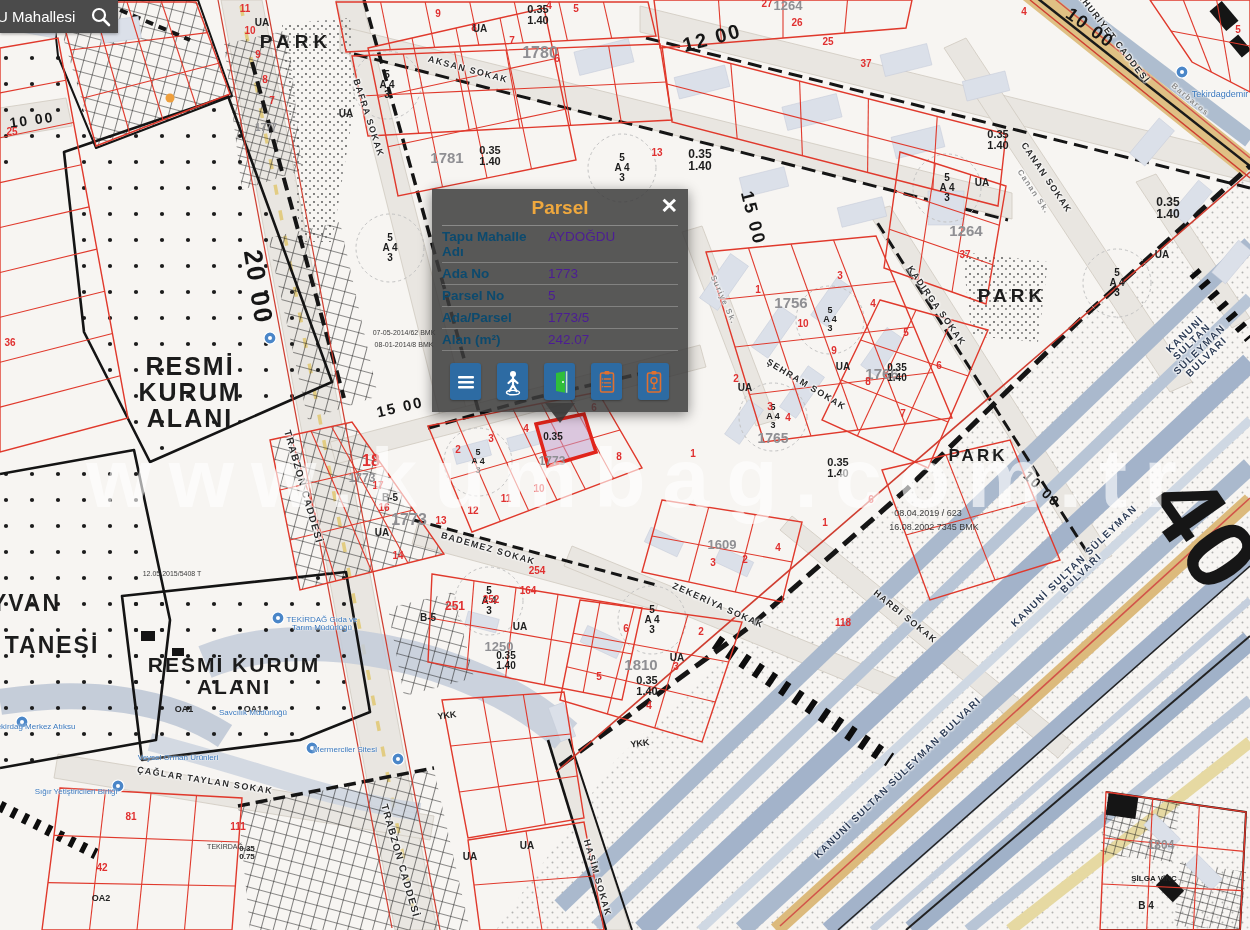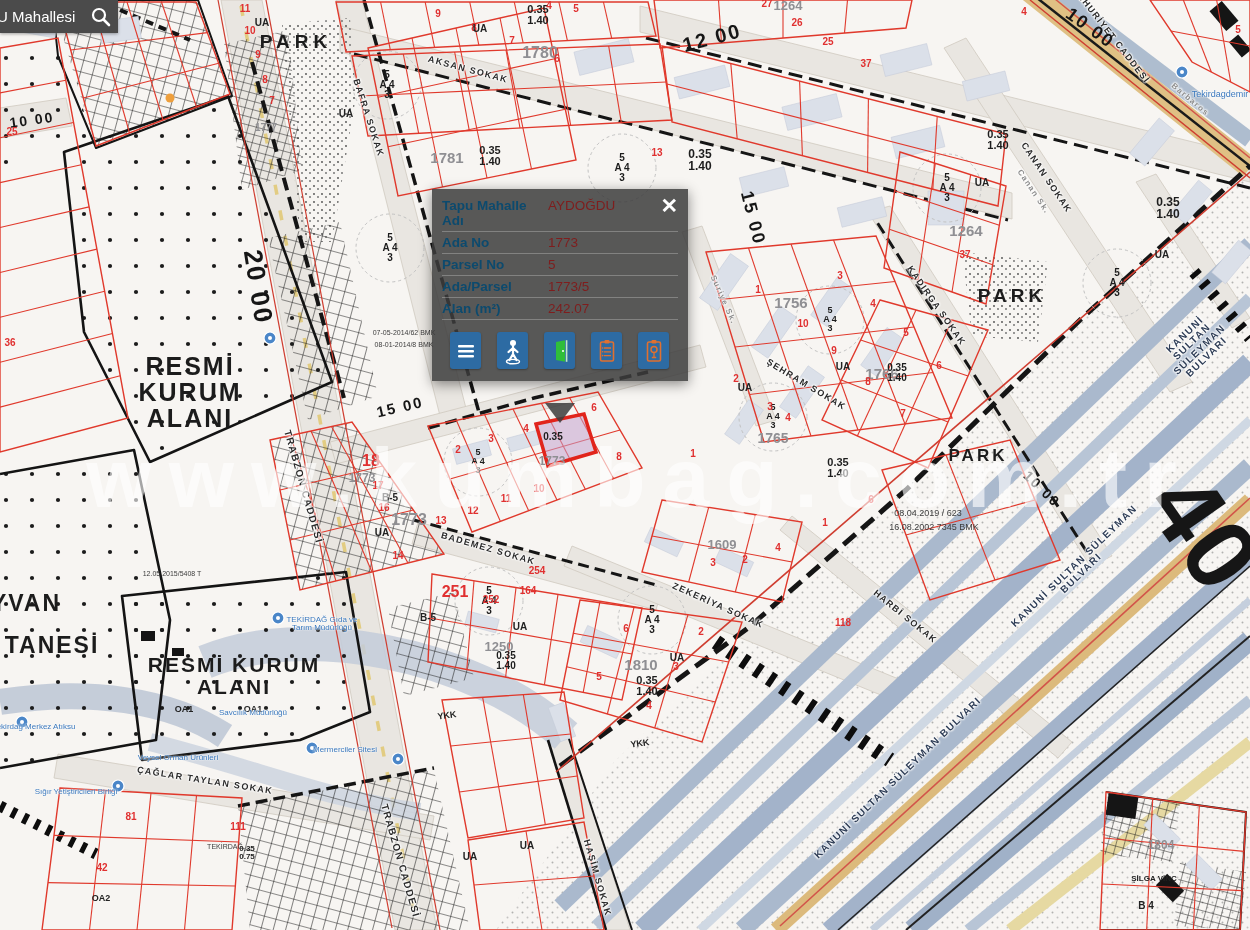--- a/index.html
+++ b/index.html
@@ -34,21 +34,21 @@
   #popup{position:absolute;left:432px;top:189px;width:256px;background:rgba(60,60,60,0.85);
     z-index:10;color:#f2f2f2;padding:6px 10px 12px 10px;box-sizing:border-box;
     box-shadow:0 3px 12px rgba(0,0,0,.45);}
   #popup-title{color:#EFA83E;font-weight:700;font-size:19px;text-align:center;
     padding:2px 0 6px 0;border-bottom:1px solid rgba(255,255,255,.3);}
   #popup-close{position:absolute;top:4px;right:8px;background:none;border:none;color:#fff;
     font-size:21px;font-weight:700;cursor:pointer;line-height:1;padding:2px;}
   .pf-row{display:grid;grid-template-columns:106px 1fr;align-items:start;
     padding:3px 0;border-bottom:1px solid rgba(255,255,255,.25);font-size:13.5px;}
   .pf-label{color:#0c4a6e;font-weight:700;}
-  .pf-value{color:#7f1d1d;}
+  .pf-value{color:#4c1d95;}
   #popup-buttons{display:flex;gap:16px;margin:12px 0 0 8px;}
   .pbtn{width:31px;height:37px;background:#2D6BA3;border:none;border-radius:3px;cursor:pointer;
     display:flex;align-items:center;justify-content:center;padding:0;box-shadow:0 1px 2px rgba(0,0,0,.3);}
   #popup-pointer{position:absolute;left:545px;top:403px;width:0;height:0;z-index:9;
     border-left:15px solid transparent;border-right:15px solid transparent;
     border-top:20px solid rgba(60,60,60,0.85);}
 </style>
 </head>
 <body>
 <div id="stage">
@@ -473,21 +473,21 @@
       <span class="ml ml-red" style="left: 594px; top: 408px; font-size: 10px; transform: translate(-50%, -50%) rotate(0deg);">6</span>
       <span class="ml ml-red" style="left: 619px; top: 457px; font-size: 10px; transform: translate(-50%, -50%) rotate(0deg);">8</span>
       <span class="ml ml-red" style="left: 539px; top: 489px; font-size: 10px; transform: translate(-50%, -50%) rotate(0deg);">10</span>
       <span class="ml ml-red" style="left: 506px; top: 499px; font-size: 10px; transform: translate(-50%, -50%) rotate(0deg);">11</span>
       <span class="ml ml-red" style="left: 473px; top: 511px; font-size: 10px; transform: translate(-50%, -50%) rotate(0deg);">12</span>
       <span class="ml ml-red" style="left: 441px; top: 521px; font-size: 10px; transform: translate(-50%, -50%) rotate(0deg);">13</span>
       <span class="ml ml-red" style="left: 371px; top: 461px; font-size: 16px; transform: translate(-50%, -50%) rotate(0deg);">18</span>
       <span class="ml ml-red" style="left: 378px; top: 486px; font-size: 10px; transform: translate(-50%, -50%) rotate(0deg);">17</span>
       <span class="ml ml-red" style="left: 384px; top: 508px; font-size: 10px; transform: translate(-50%, -50%) rotate(0deg);">16</span>
       <span class="ml ml-red" style="left: 398px; top: 556px; font-size: 10px; transform: translate(-50%, -50%) rotate(0deg);">14</span>
-      <span class="ml ml-red" style="left: 455px; top: 592px; font-size: 16px; transform: translate(-50%, -50%) rotate(0deg);">251</span>
+      <span class="ml ml-red" style="left: 455px; top: 606px; font-size: 12px; transform: translate(-50%, -50%) rotate(0deg);">251</span>
       <span class="ml ml-red" style="left: 491px; top: 600px; font-size: 10px; transform: translate(-50%, -50%) rotate(0deg);">252</span>
       <span class="ml ml-red" style="left: 528px; top: 591px; font-size: 10px; transform: translate(-50%, -50%) rotate(0deg);">164</span>
       <span class="ml ml-red" style="left: 537px; top: 571px; font-size: 10px; transform: translate(-50%, -50%) rotate(0deg);">254</span>
       <span class="ml ml-red" style="left: 745px; top: 560px; font-size: 10px; transform: translate(-50%, -50%) rotate(0deg);">2</span>
       <span class="ml ml-red" style="left: 713px; top: 563px; font-size: 10px; transform: translate(-50%, -50%) rotate(0deg);">3</span>
       <span class="ml ml-red" style="left: 778px; top: 548px; font-size: 10px; transform: translate(-50%, -50%) rotate(0deg);">4</span>
       <span class="ml ml-red" style="left: 626px; top: 629px; font-size: 10px; transform: translate(-50%, -50%) rotate(0deg);">6</span>
       <span class="ml ml-red" style="left: 701px; top: 632px; font-size: 10px; transform: translate(-50%, -50%) rotate(0deg);">2</span>
       <span class="ml ml-red" style="left: 676px; top: 667px; font-size: 10px; transform: translate(-50%, -50%) rotate(0deg);">3</span>
       <span class="ml ml-red" style="left: 599px; top: 677px; font-size: 10px; transform: translate(-50%, -50%) rotate(0deg);">5</span>
@@ -535,20 +535,21 @@
       <span class="ml ml-ann" style="left: 928px; top: 514px; font-size: 9px; transform: translate(-50%, -50%) rotate(0deg);">08.04.2019 / 623</span>
       <span class="ml ml-ann" style="left: 934px; top: 528px; font-size: 9px; transform: translate(-50%, -50%) rotate(0deg);">16.08.2002 7345 BMK</span>
       <span class="ml ml-ann" style="left: 225px; top: 847px; font-size: 7px; transform: translate(-50%, -50%) rotate(0deg);">TEKİRDAĞ</span>
     </div>
 
 <div id="watermark">www.kumbag.com.tr</div>
 
 <div id="popup-pointer"></div>
 
 <div id="popup">
+  <div id="popup-title">Parsel</div>
   <button id="popup-close">
     <span>✕</span>
   </button>
   <div id="popup-fields">
         <div class="pf-row">
           <span class="pf-label">Tapu Mahalle Adı</span>
           <span class="pf-value">AYDOĞDU</span>
         </div>
         <div class="pf-row">
           <span class="pf-label">Ada No</span>

